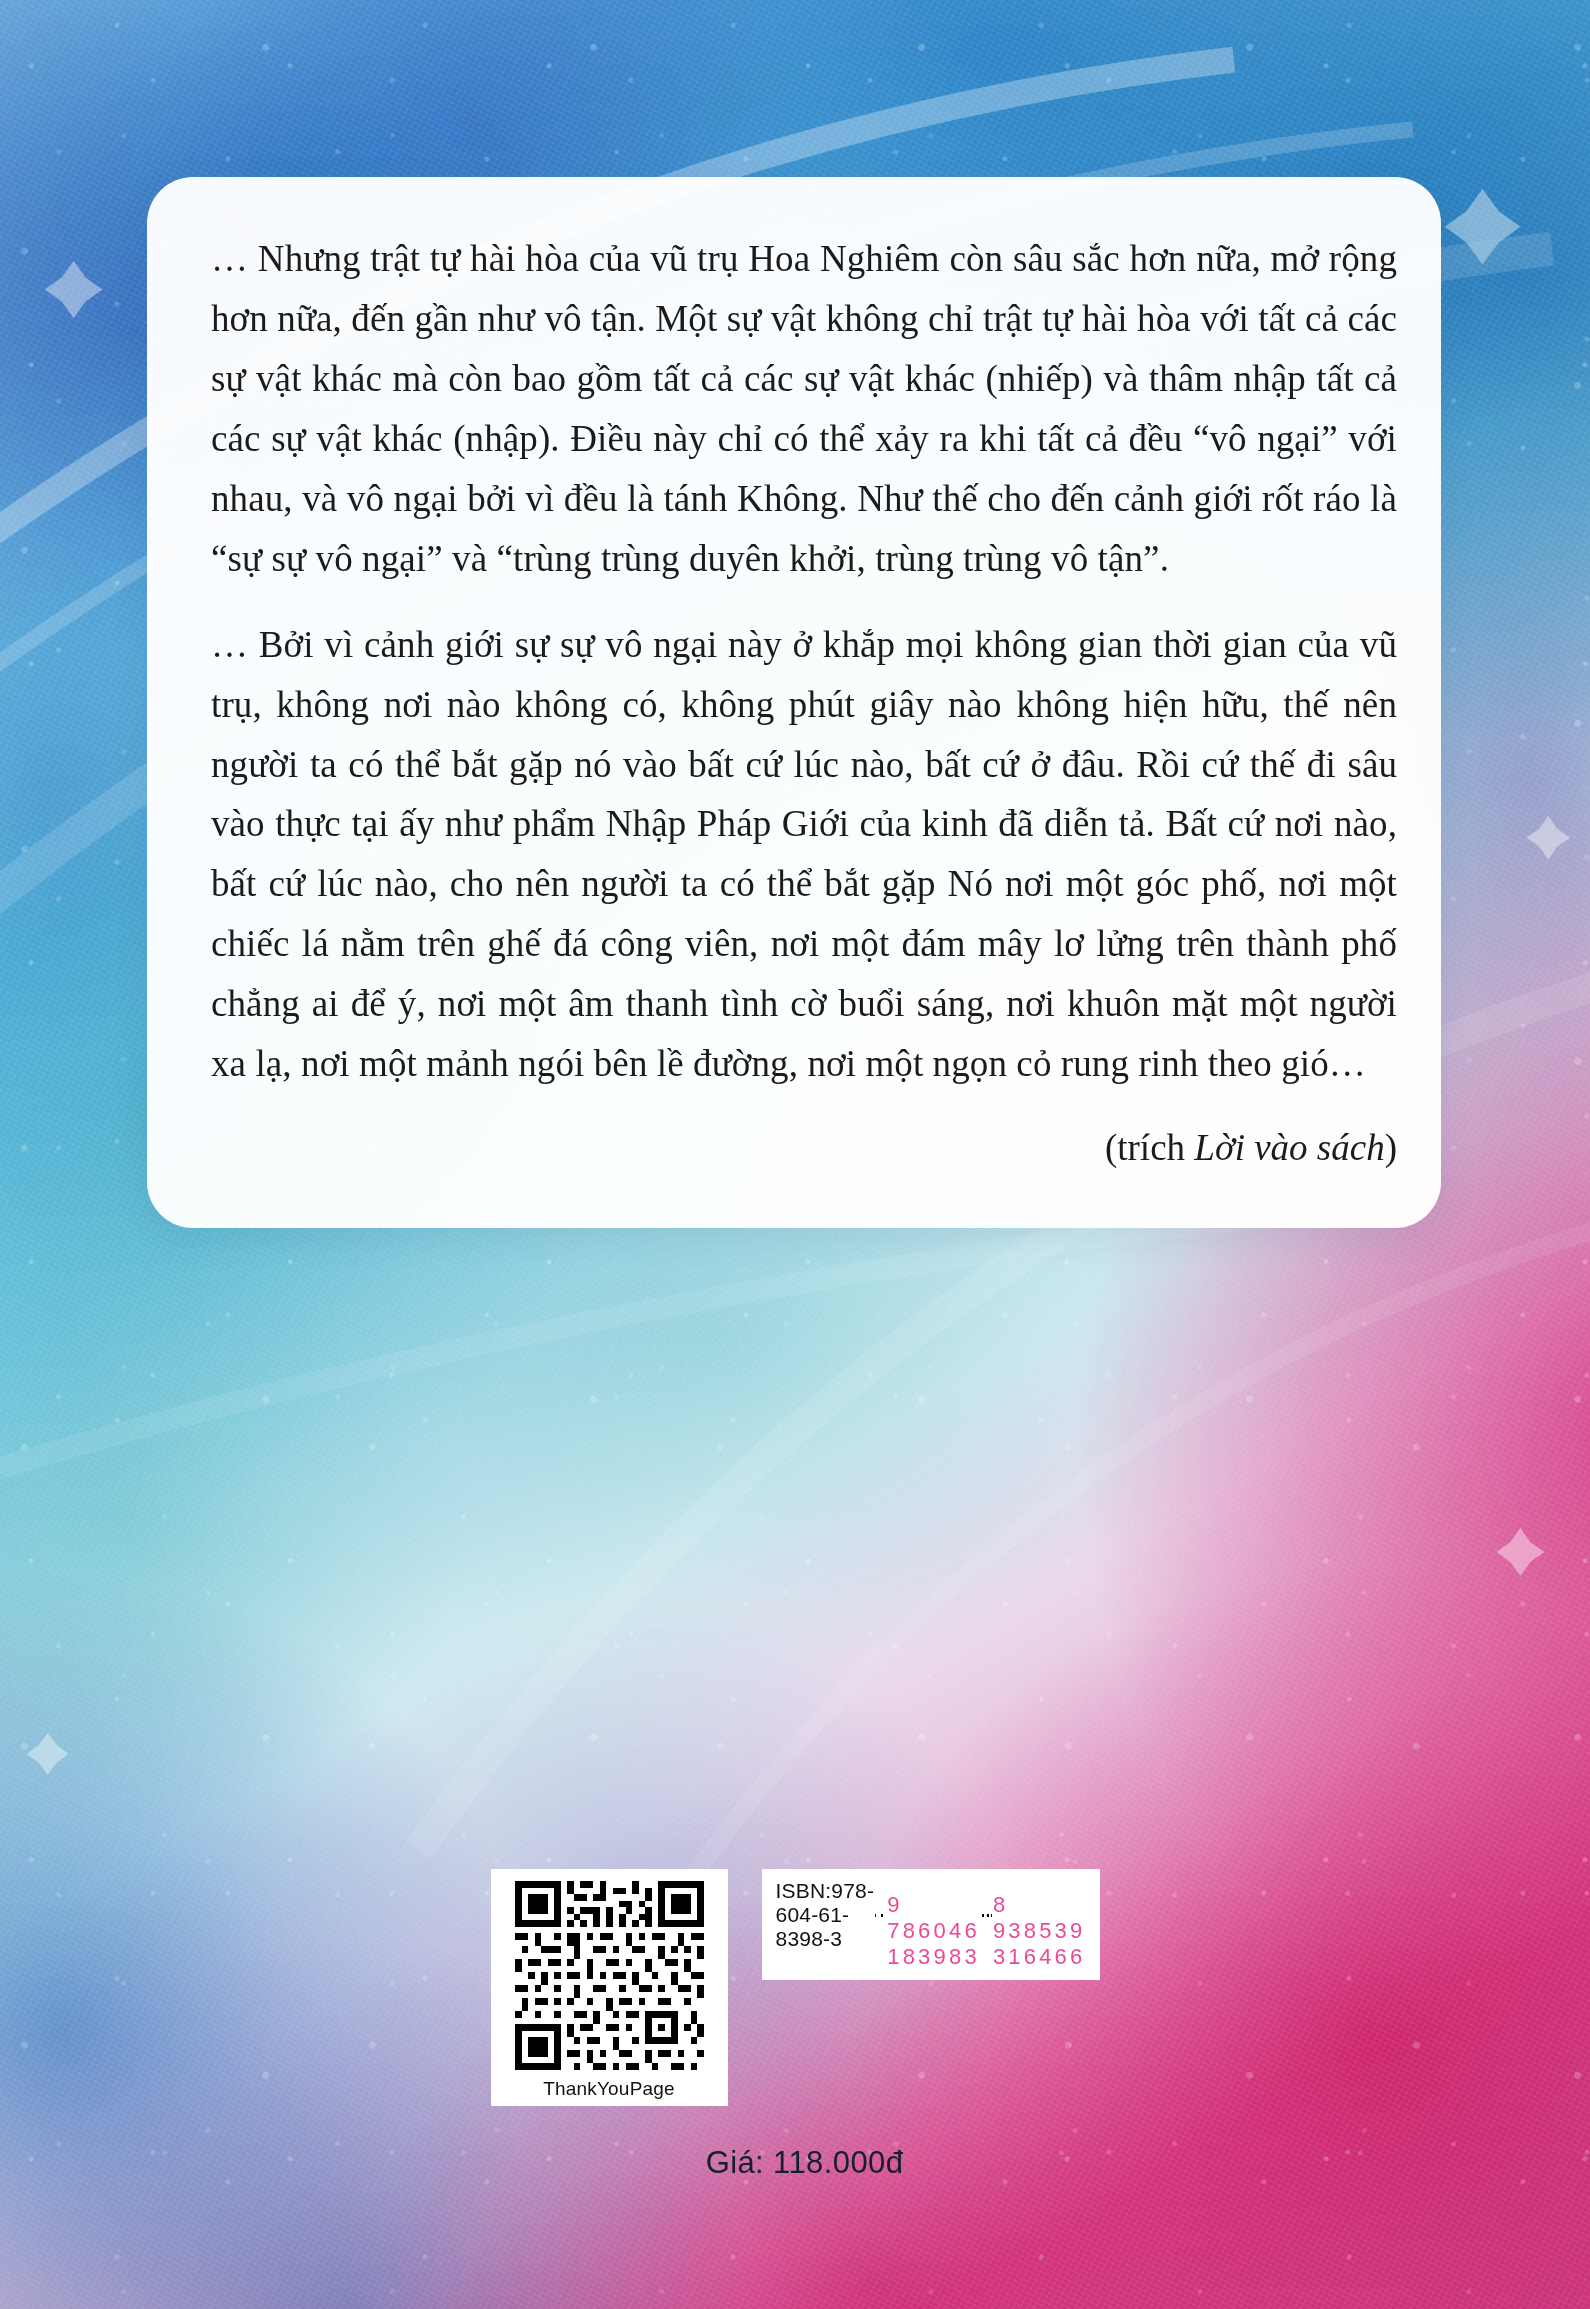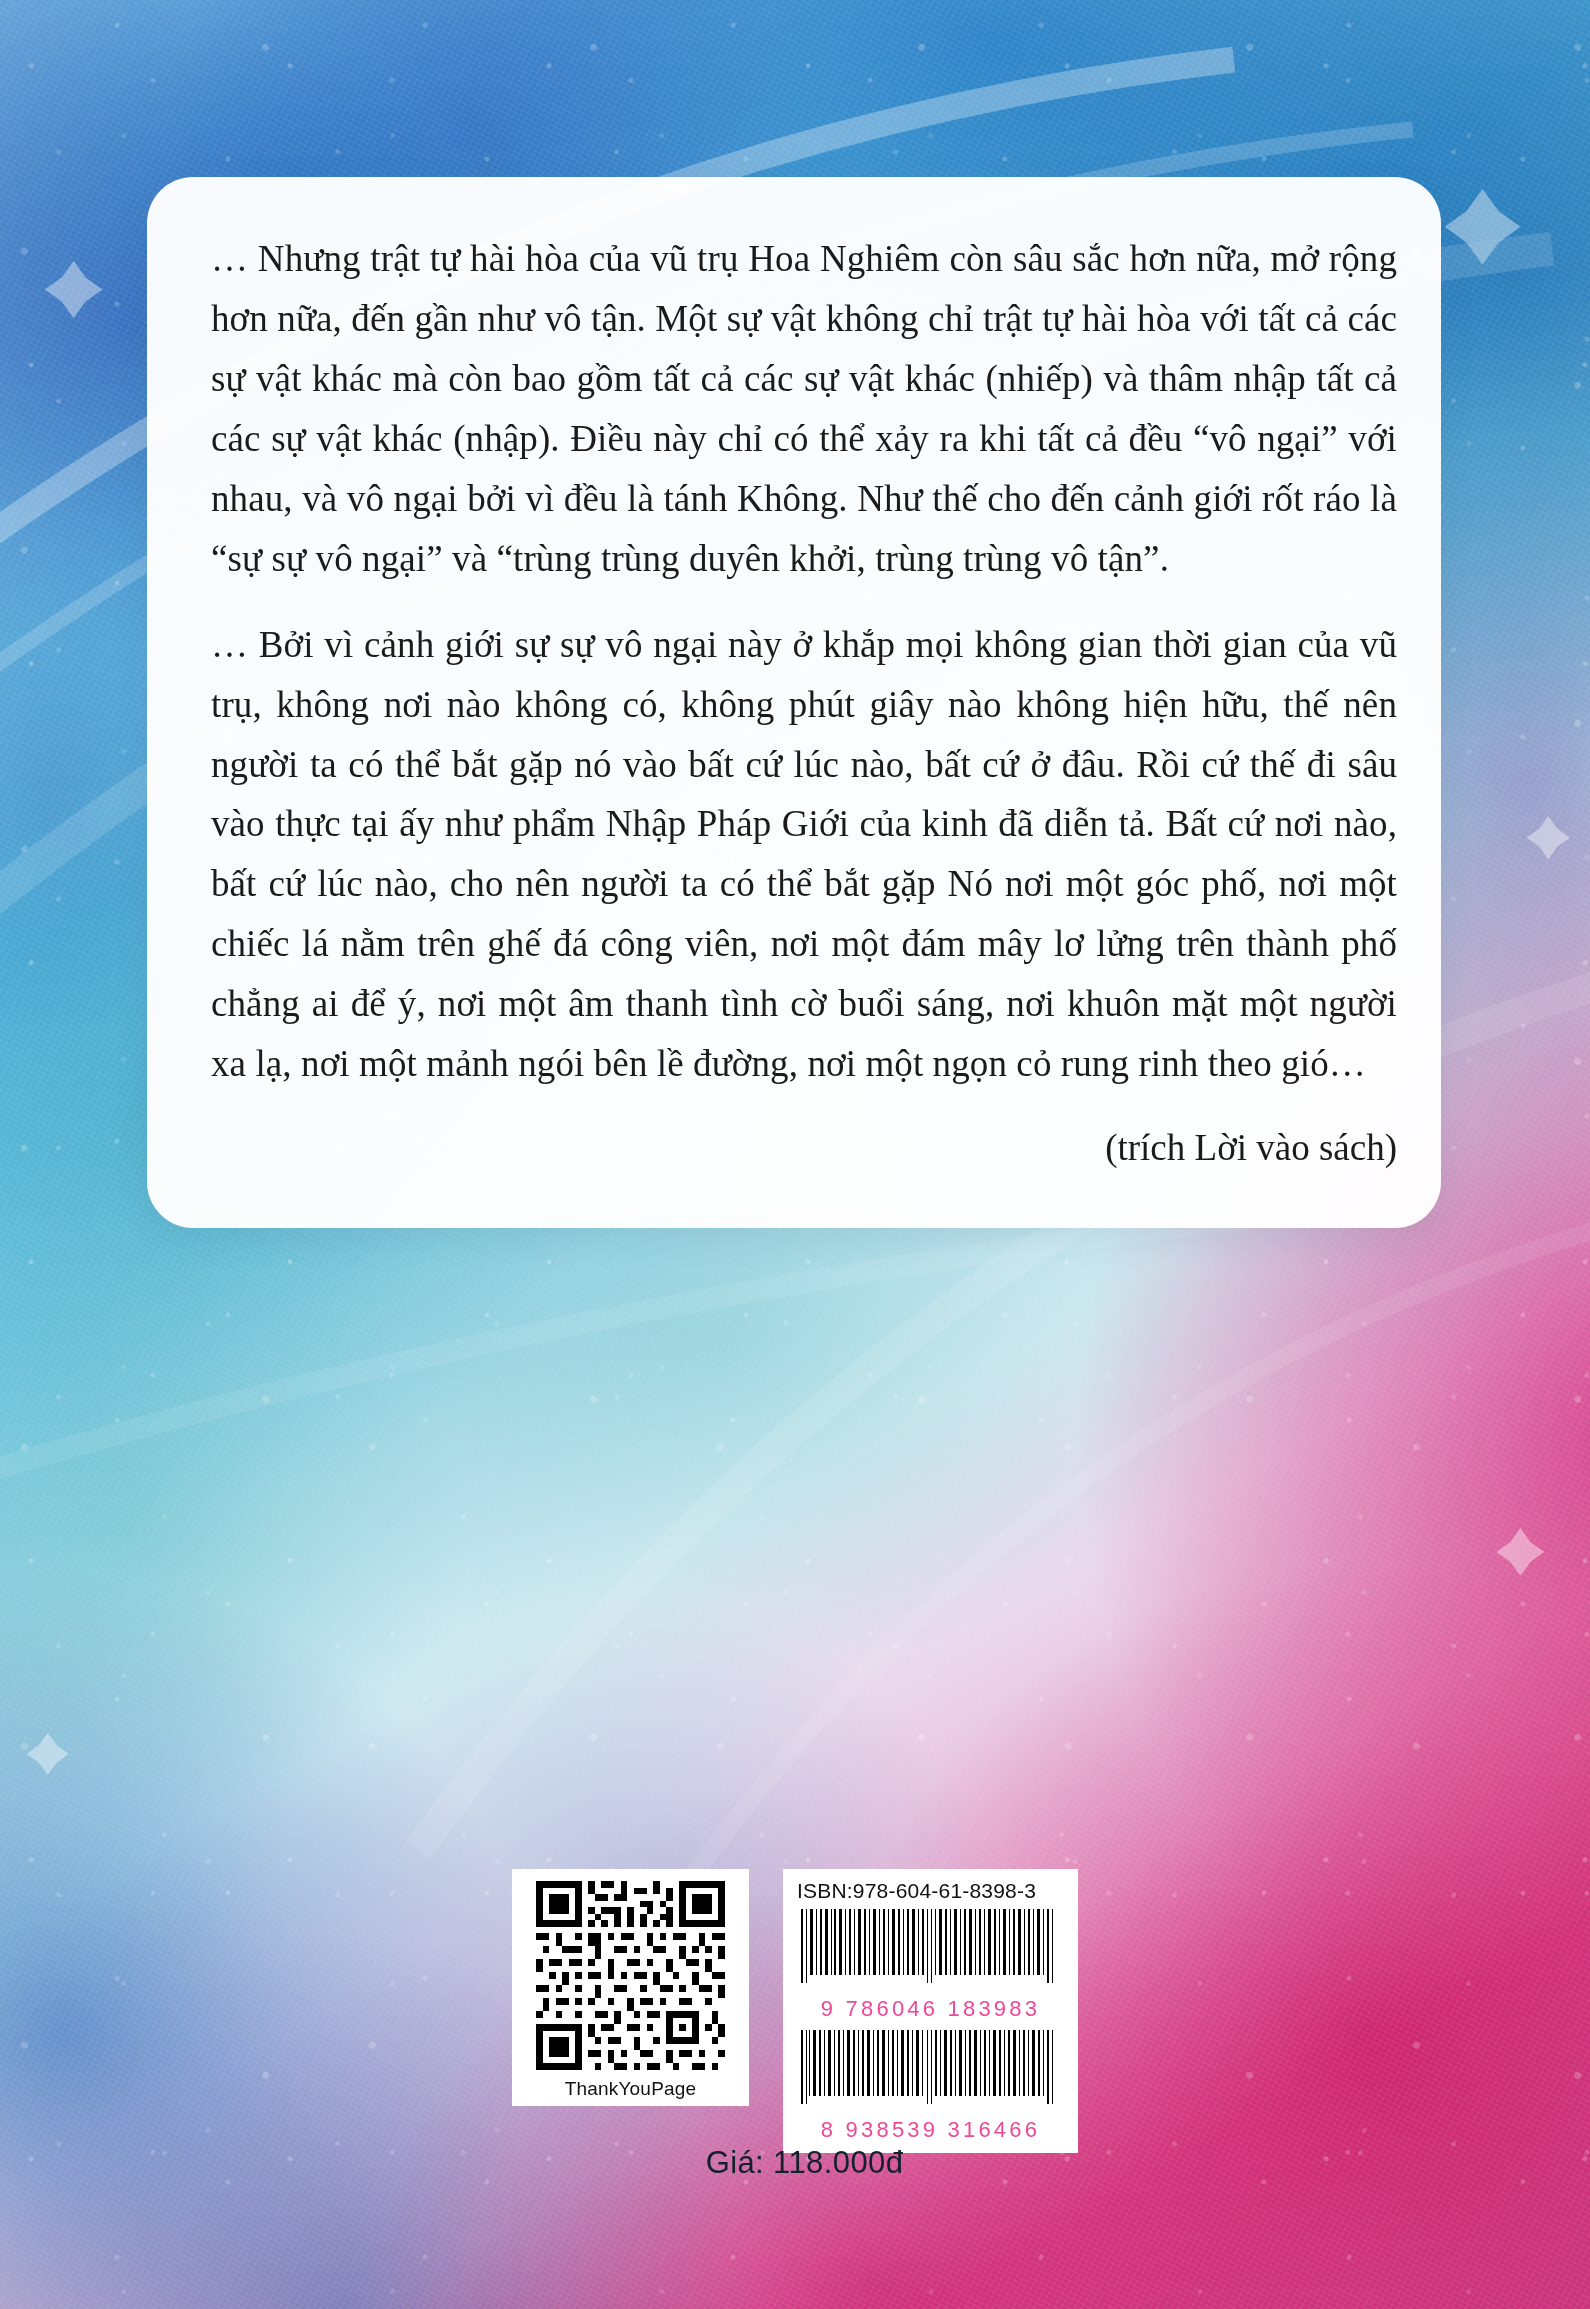--- a/index.html
+++ b/index.html
@@ -154,20 +154,21 @@
     text-align: left;
   }
   .attrib {
     margin: 18px 0 0 0;
     font-size: 37px;
     line-height: 1.5;
     color: #1b1b1b;
     text-align: right;
   }
   .attrib .src-title {
+    font-style: italic;
   }
 
   
   .codes {
     position: absolute;
     left: 0;
     right: 0;
     top: 1869px;
     display: flex;
     justify-content: center;
@@ -185,26 +186,25 @@
   }
   .qr-img { width: 189px; height: 189px; display: block; }
   .qr-caption {
     font-family: "Liberation Sans", sans-serif;
     font-size: 19px;
     color: #111;
     margin-top: 8px;
     letter-spacing: 0.2px;
   }
   .barcode-box {
-    width: 295px;
+    width: 338px;
     background: #ffffff;
     padding: 10px 14px 10px 14px;
     box-sizing: border-box;
     display: flex;
-    flex-direction: column;
     align-items: flex-start;
   }
   .isbn-text {
     font-family: "Liberation Sans", sans-serif;
     font-size: 21px;
     color: #111;
     margin-bottom: 6px;
     letter-spacing: 0.2px;
   }
   .bc-svg { display: block; }

